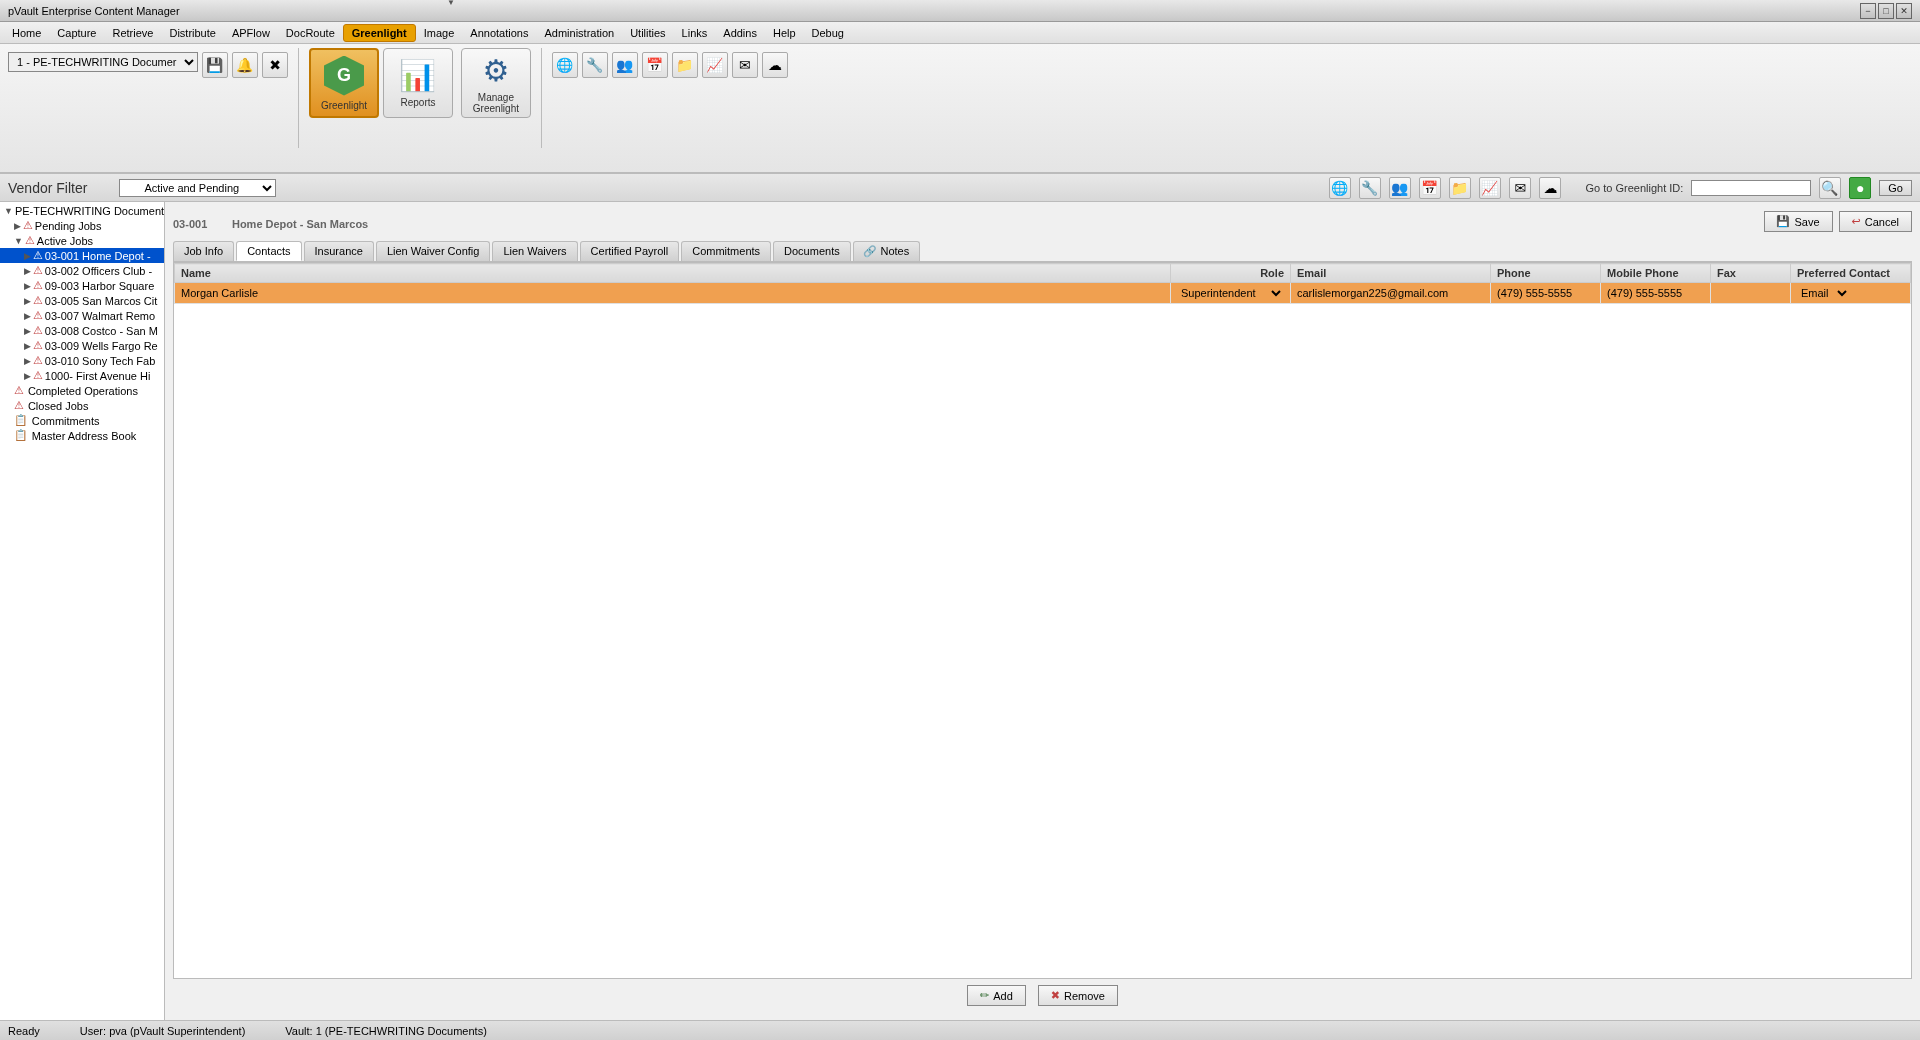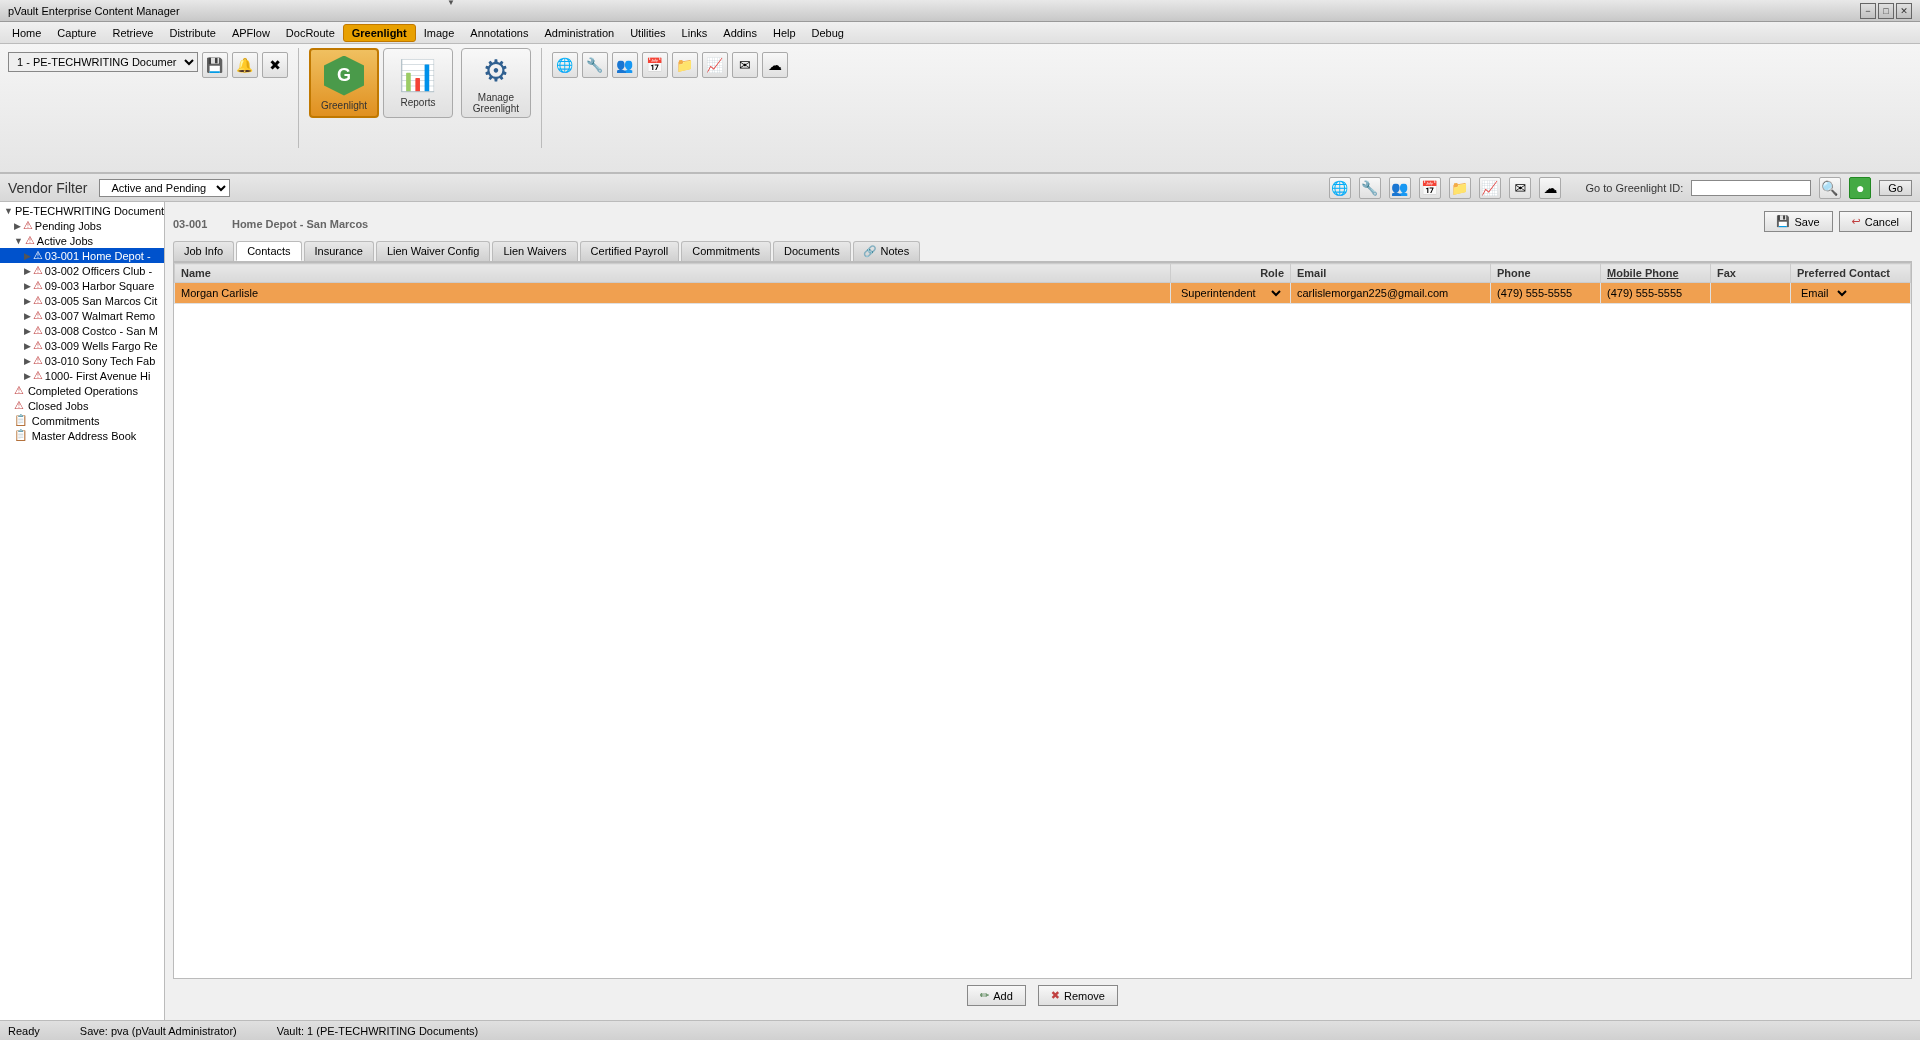--- a/index.html
+++ b/index.html
@@ -88,23 +88,24 @@
       background: linear-gradient(to bottom, #e8e8e8, #d8d8d8);
       height: 28px;
       display: flex;
       align-items: center;
       padding: 0 8px;
       border-bottom: 1px solid #bbb;
       gap: 12px;
     }
     .vendor-bar label { font-size: 14px; color: #333; }
     .vendor-bar select {
-      padding: 1px 7px; border: 1px solid #888;
+      padding: 1px 20px; border: 1px solid #888;
       background: #fff; font-size: 11px;
       min-width: 120px;
+      margin-left: 20px;
     }
     .vendor-bar-right {
       margin-left: auto;
       display: flex;
       align-items: center;
       gap: 8px;
     }
     .vendor-bar-right label { font-size: 11px; }
     .vendor-bar-right input[type=text] {
       width: 120px; padding: 1px 4px;
@@ -516,21 +517,21 @@
     </div>
 
     <div class="table-container">
       <table class="contact-table">
         <thead>
           <tr>
             <th>Name</th>
             <th style="width:120px;text-align:right;">Role</th>
             <th style="width:200px;">Email</th>
             <th style="width:110px;">Phone</th>
-            <th style="width:110px;text-decoration:underline;">Mobile Phone</th>
+            <th style="width:110px;">Mobile Phone</th>
             <th style="width:80px;">Fax</th>
             <th style="width:120px;">Preferred Contact</th>
           </tr>
         </thead>
         <tbody>
           <tr class="selected">
             <td>Morgan Carlisle</td>
             <td>
               <select class="role-select">
                 <option>Superintendent</option>
@@ -562,15 +563,15 @@
       <button class="remove-btn">
         <span style="color:#c04040;">✖</span>
         <span>Remove</span>
       </button>
     </div>
   </div>
 </div>
 
 <div class="status-bar">
   <span>Ready</span>
-  <span>Save: pva (pVault Administrator)</span>
+  <span>User: pva (pVault Superintendent)</span>
   <span>Vault: 1 (PE-TECHWRITING Documents)</span>
 </div>
 
 </body></html>

